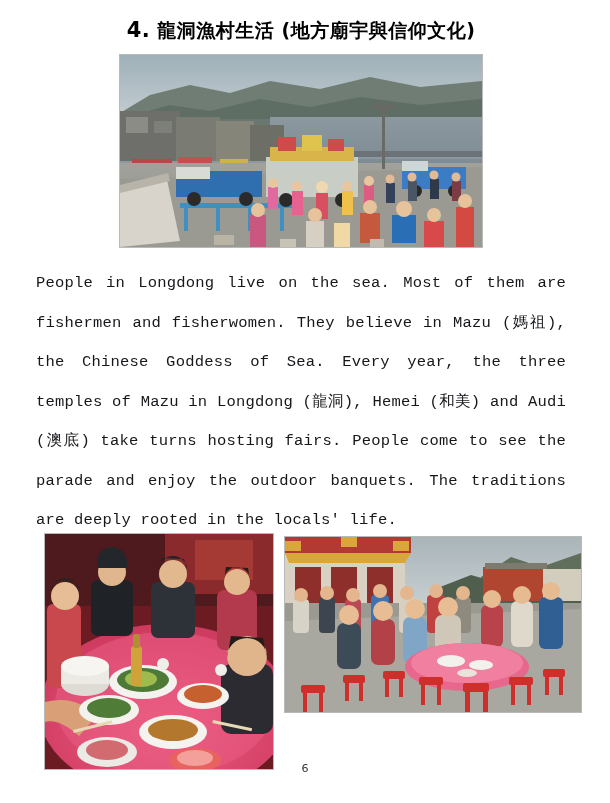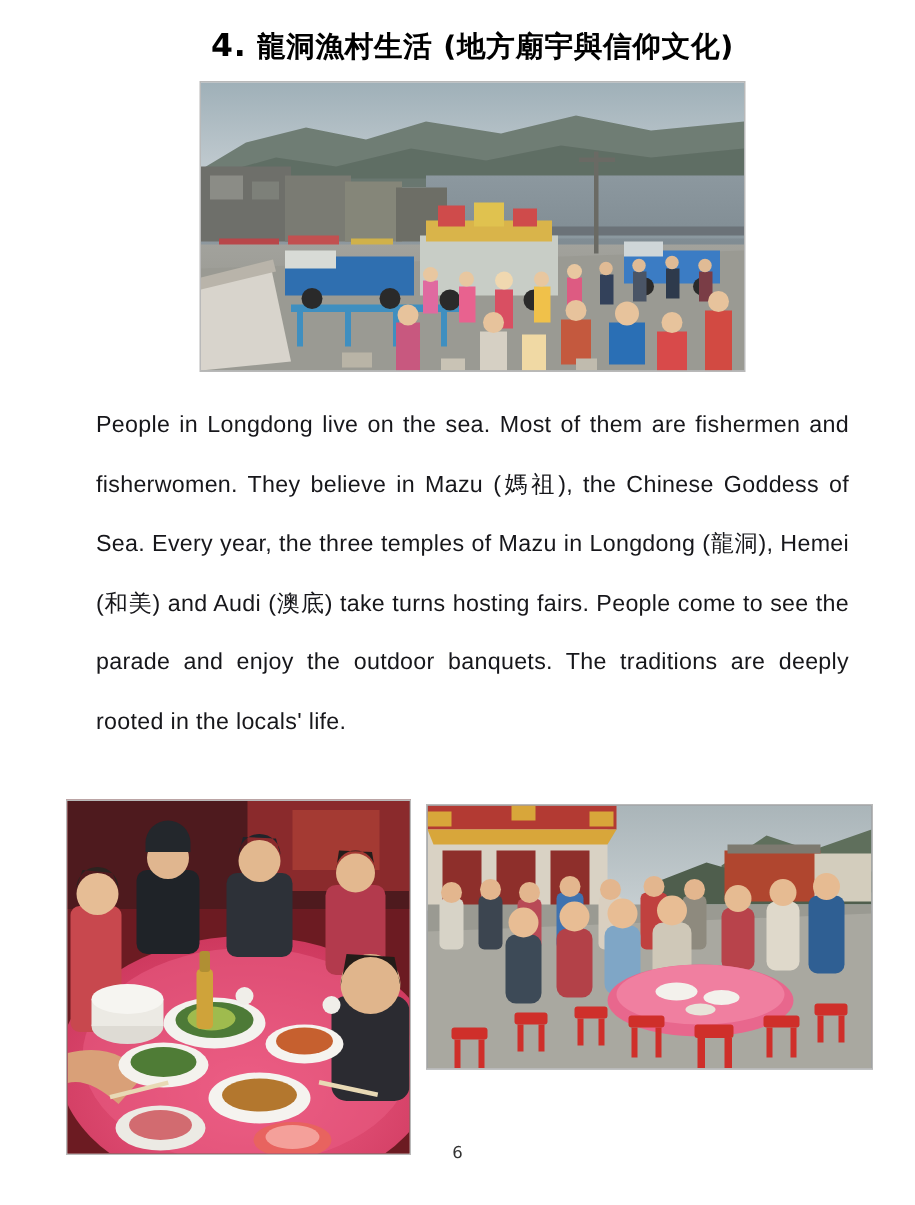--- a/index.html
+++ b/index.html
@@ -13,21 +13,21 @@
     font-family: "Liberation Serif", serif;
     color: #1a1a1a;
     overflow: hidden;
     position: relative;
   }
   .page {
     position: relative;
     width: 610px;
     height: 803px;
     box-sizing: border-box;
-    padding: 14px 44px 0 64px;
+    padding: 14px 44px 0 36px;
   }
 
   
   .heading {
     text-align: center;
     font-family: "DejaVu Sans", sans-serif;
     font-weight: bold;
     font-size: 19px;
     letter-spacing: 0.5px;
     color: #000;
@@ -48,21 +48,21 @@
     width: 362px;
     height: 192px;
     position: relative;
     overflow: hidden;
     border: 1px solid #b9b9b9;
     background: linear-gradient(to bottom, #9aa6ad 0%, #b3bcc1 38%, #8f9aa0 39%, #8a9299 100%);
   }
 
   
   .body-text {
-    font-family: Liberation Sans, sans-serif;
+    font-family: Liberation Mono, monospace;
     font-size: 15.5px;
     line-height: 2.55;
     text-align: justify;
     text-justify: inter-word;
     color: #17171b;
     letter-spacing: 0.2px;
     margin: 0 0 14px 0;
   }
 
   

